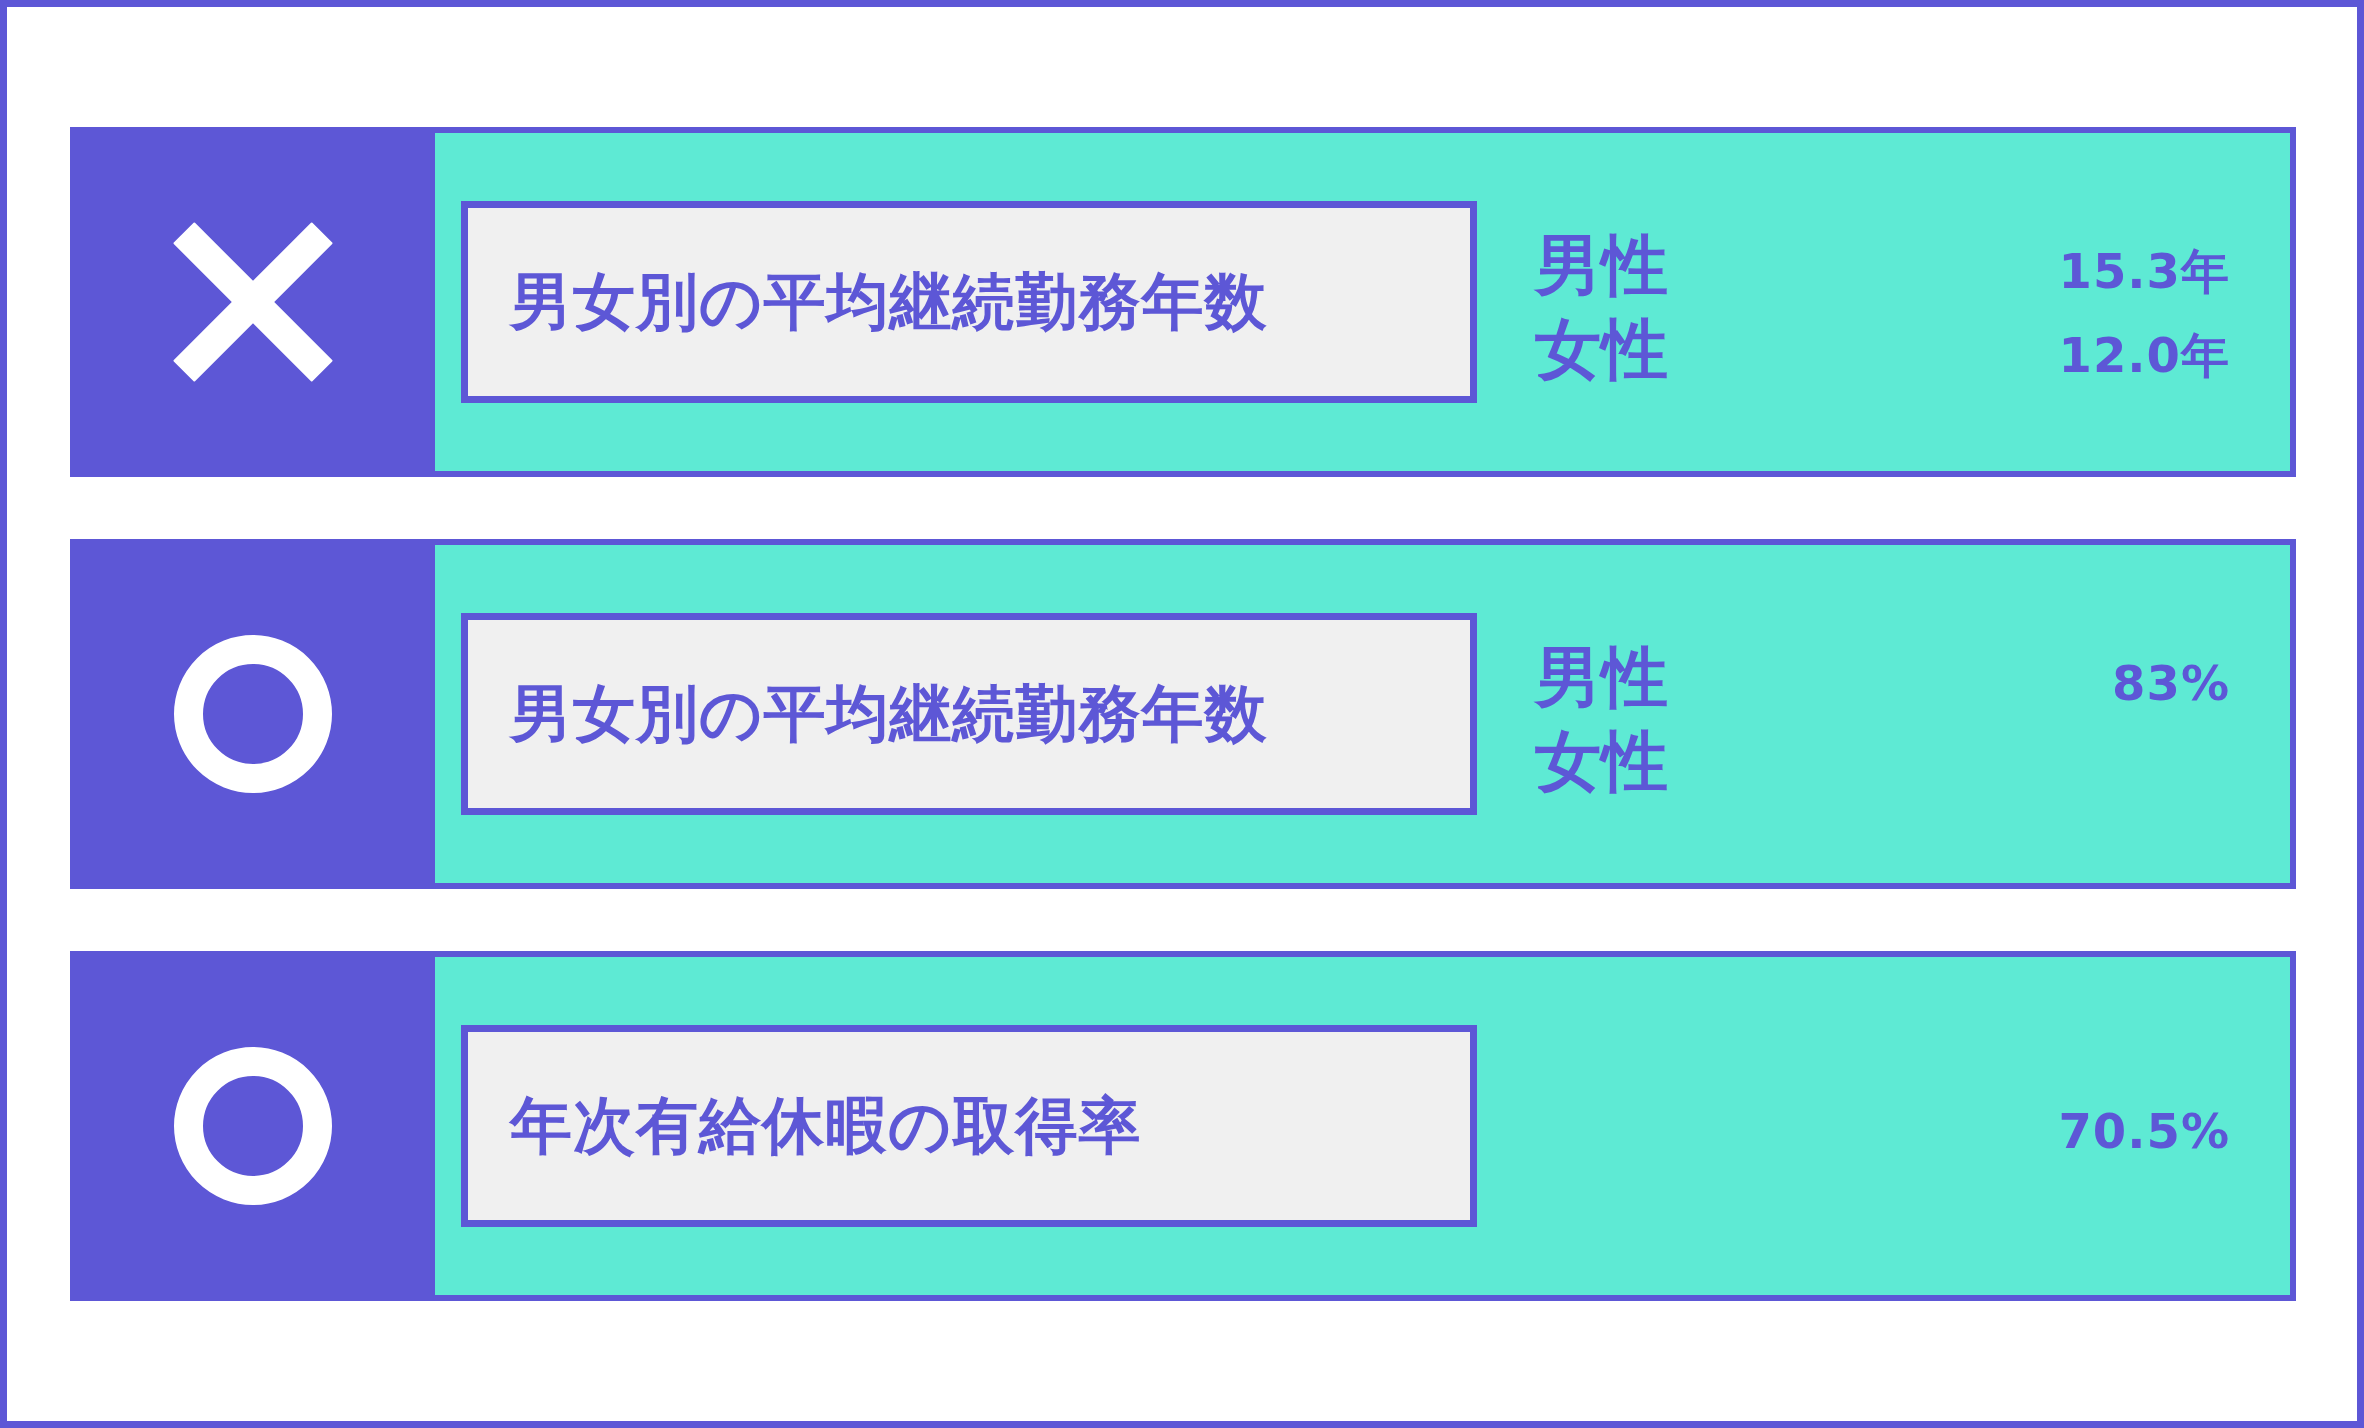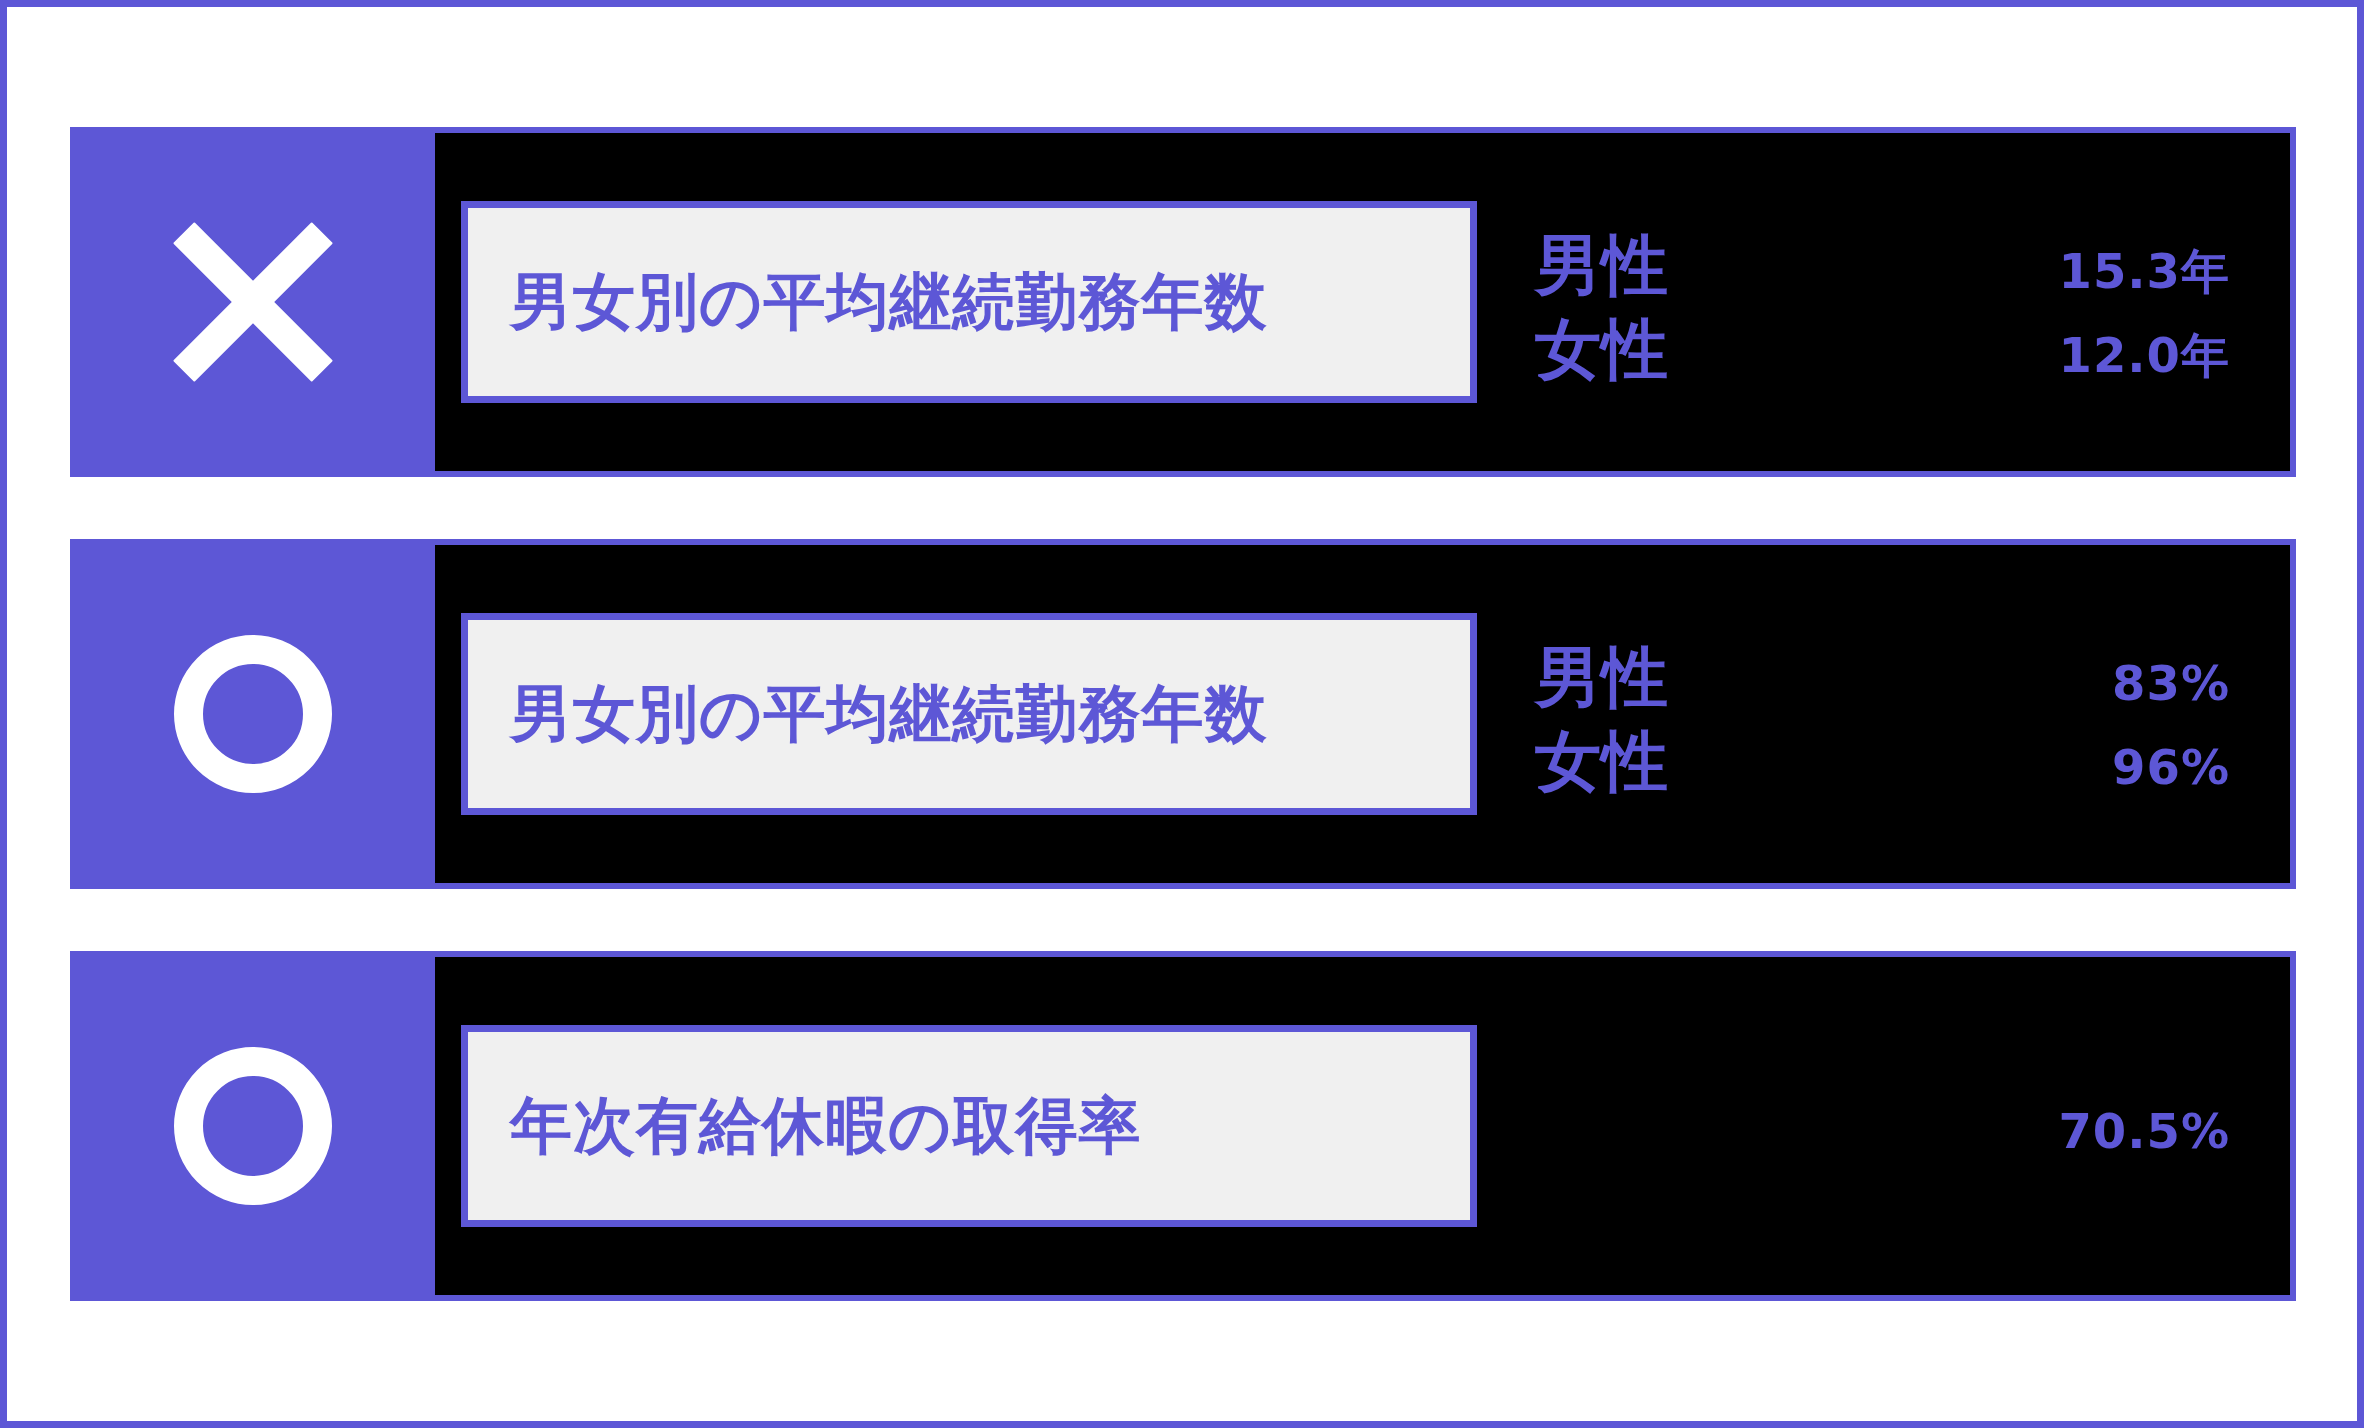--- a/index.html
+++ b/index.html
@@ -29,21 +29,21 @@
     display: flex;
     flex-direction: column;
     gap: 62px;
   }
 
   
   .row {
     display: flex;
     align-items: stretch;
     height: 350px;
-    background: #000000;
+    background: #5eead4;
     border: 6px solid #5d57d6;
     border-left: none;
   }
 
   .row-mark {
     flex: 0 0 365px;
     background: #5d57d6;
     display: flex;
     align-items: center;
     justify-content: center;
@@ -174,21 +174,20 @@
         <div class="label-box">
           <span class="label-text">男女別の平均継続勤務年数</span>
         </div>
         <div class="value-box">
           <div class="value-line">
             <span class="v-gender">男性</span>
             <span class="v-number">83%</span>
           </div>
           <div class="value-line">
             <span class="v-gender">女性</span>
-            <span class="v-number">96%</span>
           </div>
         </div>
       </div>
     </div>
 
     <div class="row">
       <div class="row-mark">
         <div class="icon-o"></div>
       </div>
       <div class="row-body">

